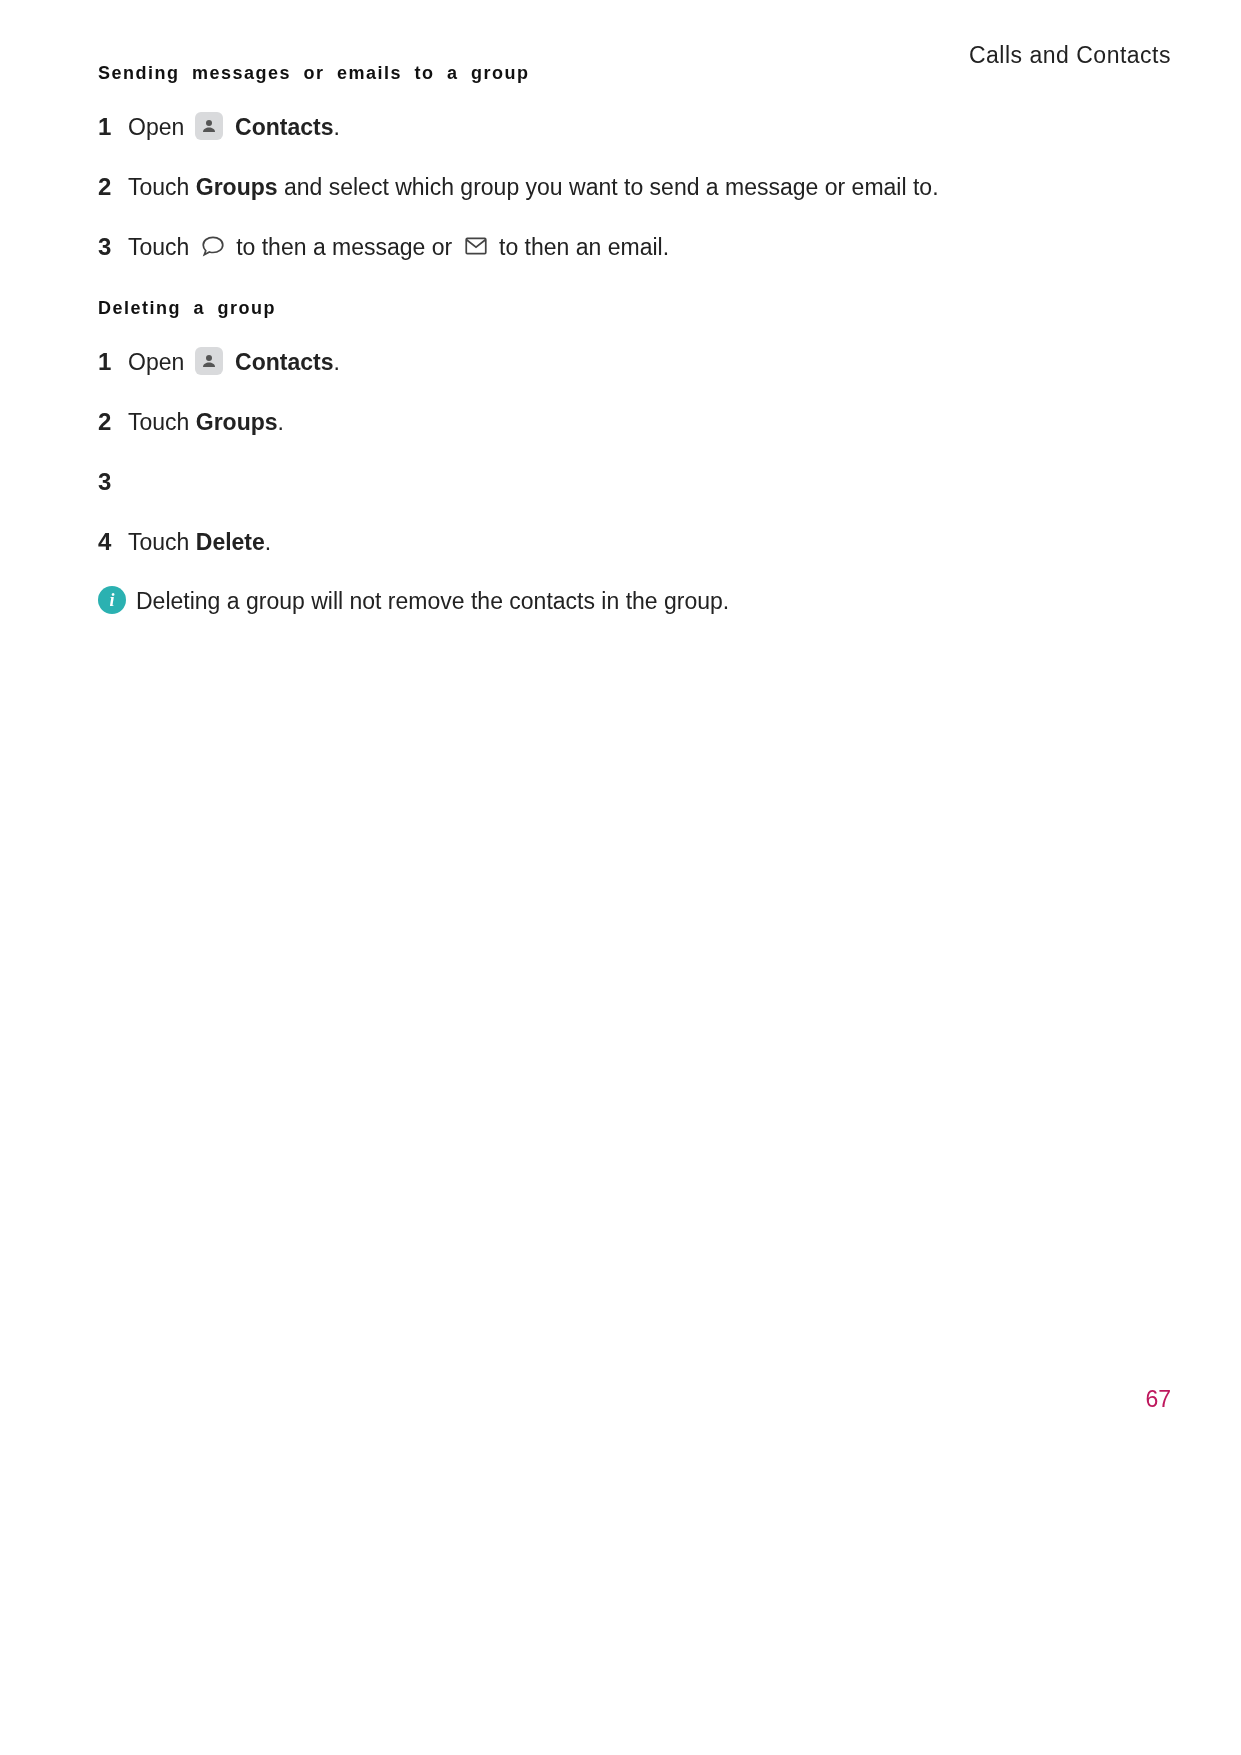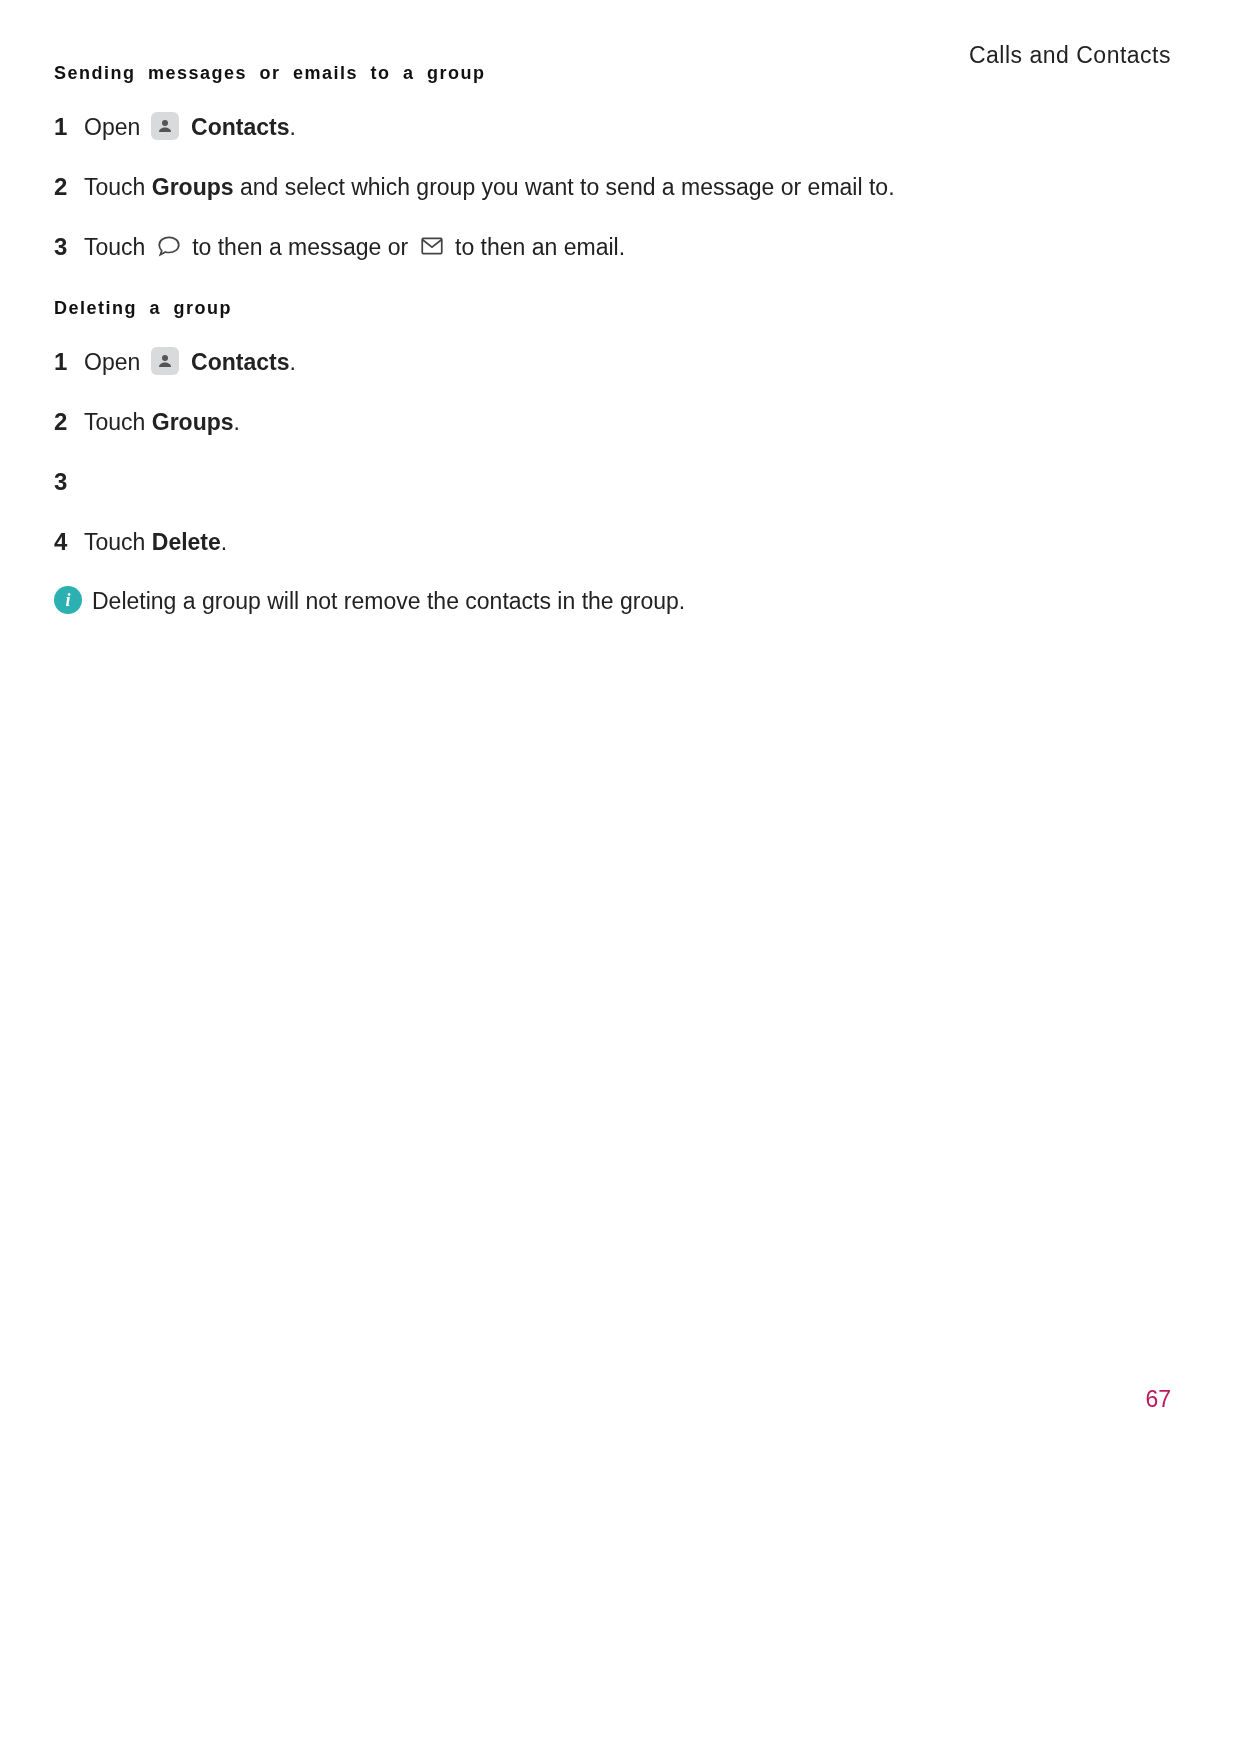--- a/index.html
+++ b/index.html
@@ -12,21 +12,21 @@
     height: 1755px;
     position: relative;
     font-size: 23px;
     line-height: 1.5;
   }
   .page {
     position: relative;
     width: 1241px;
     height: 1464px;
     box-sizing: border-box;
-    padding: 0 54px;
+    padding: 0 98px;
     border-radius: 10px;
   }
   .running-header {
     position: absolute;
     top: 38px;
     right: 70px;
     font-size: 23px;
     color: #222;
     letter-spacing: 0.5px;
   }

